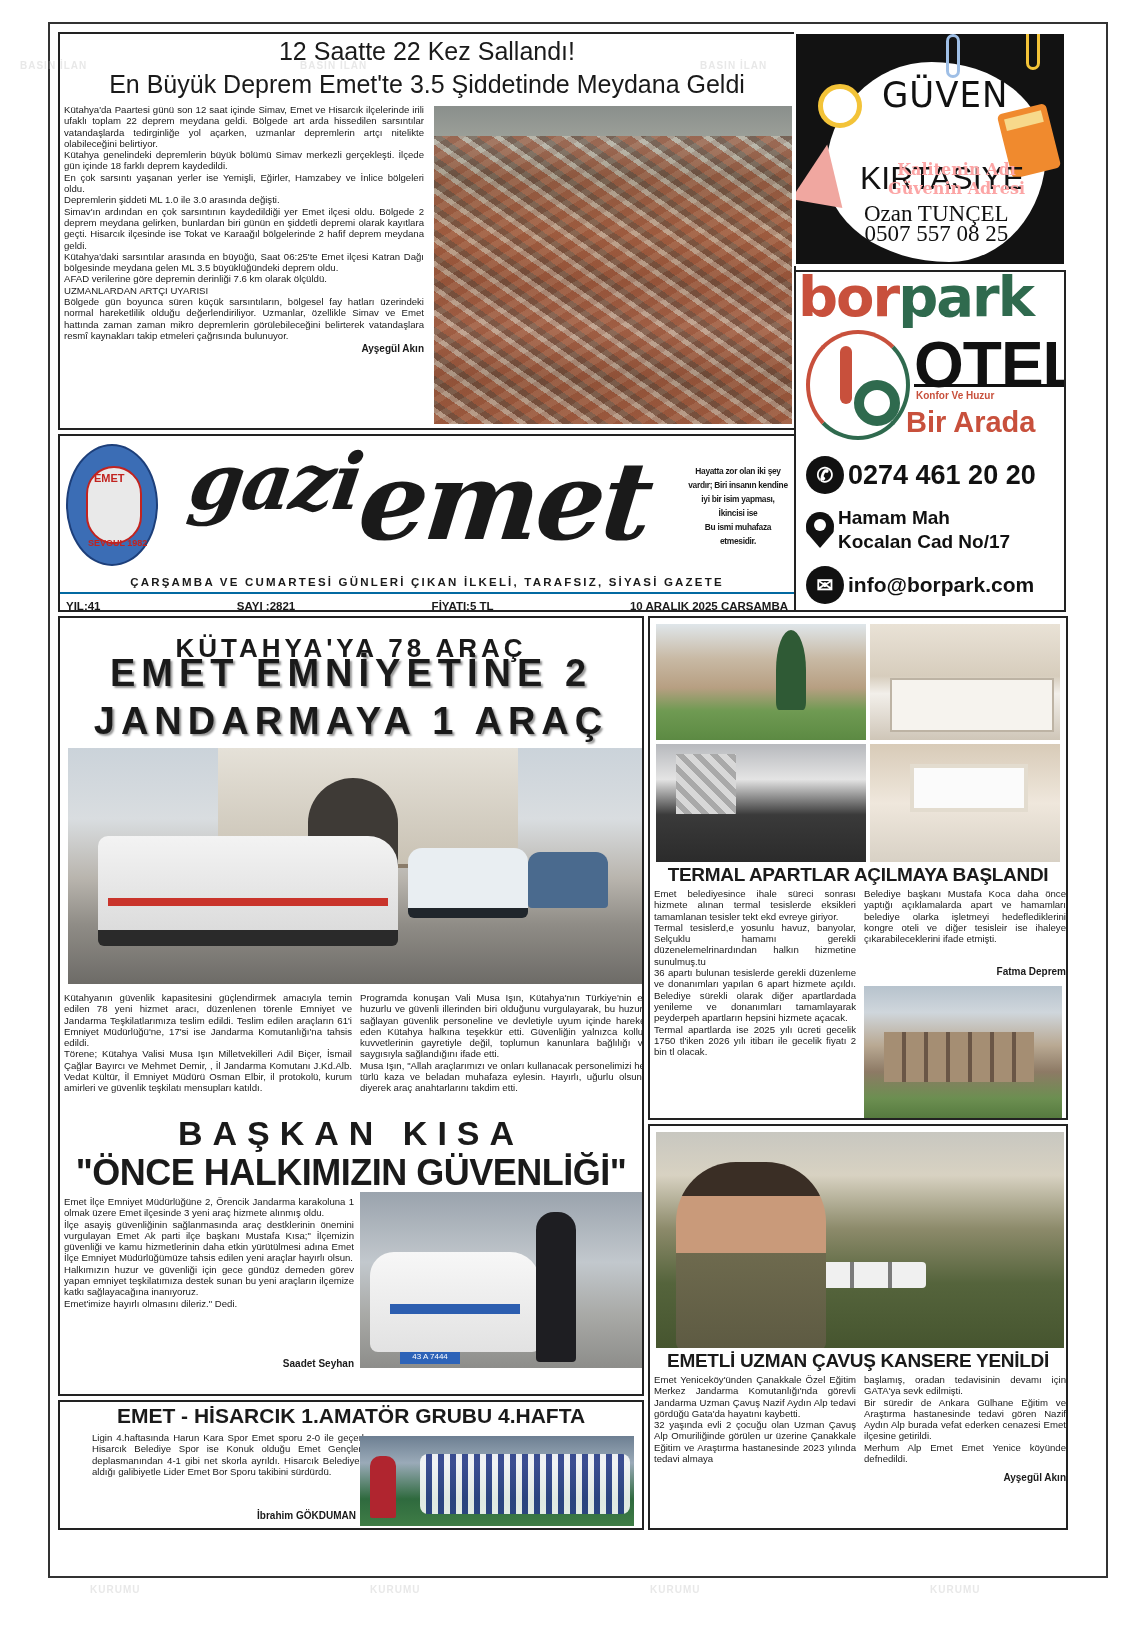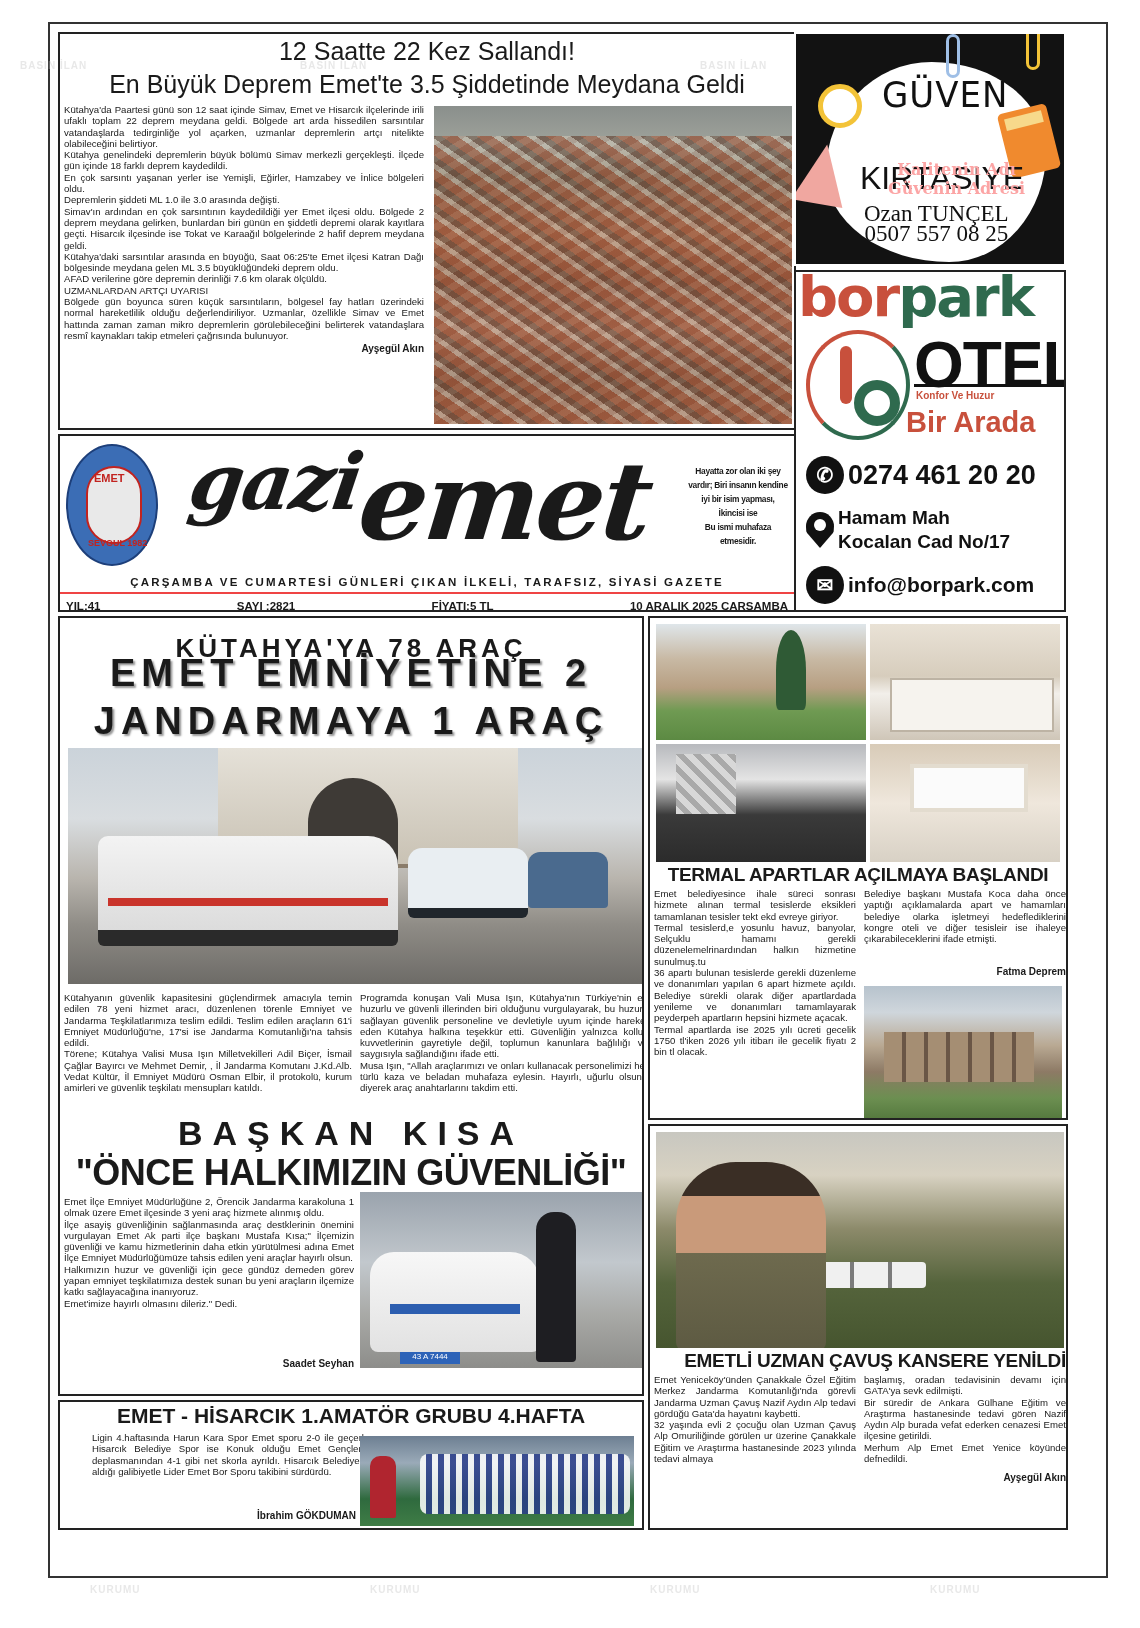--- a/index.html
+++ b/index.html
@@ -28,21 +28,21 @@
 
   
   .mh-logo { position: absolute; left: 6px; top: 8px; width: 92px; height: 122px; border-radius: 50%; background: #3b6db5; border: 2px solid #1d3f7a; }
   .mh-logo .inner { position: absolute; left: 18px; top: 20px; width: 56px; height: 78px; border-radius: 28px; background: #e9e9e9; border: 2px solid #c2231f; }
   .mh-logo .txt1 { position: absolute; left: 26px; top: 26px; color: #c2231f; font-weight: bold; font-size: 11px; }
   .mh-logo .txt2 { position: absolute; left: 20px; top: 92px; color: #c2231f; font-weight: bold; font-size: 9px; }
   .mh-gazi { position: absolute; left: 130px; top: 0px; font-family: "DejaVu Serif", serif; font-style: italic; font-weight: bold; font-size: 78px; letter-spacing: -2px; transform: skewX(-8deg); }
   .mh-emet { position: absolute; left: 300px; top: 2px; font-family: "DejaVu Serif", serif; font-style: italic; font-weight: bold; font-size: 108px; letter-spacing: -3px; transform: skewX(-6deg); }
   .mh-quote { position: absolute; right: 4px; top: 28px; width: 104px; text-align: center; font-size: 8.4px; line-height: 14px; font-weight: bold; letter-spacing: -0.3px; }
   .mh-slogan { position: absolute; left: 0; right: 0; top: 140px; text-align: center; font-weight: bold; font-size: 11.5px; letter-spacing: 2.2px; }
-  .mh-bar { position: absolute; left: 0; right: 0; top: 156px; height: 20px; border-top: 2px solid #ef4444; display: flex; justify-content: space-between; align-items: center; padding: 12px 6px; font-weight: bold; font-size: 11.5px; }
+  .mh-bar { position: absolute; left: 0; right: 0; top: 156px; height: 20px; border-top: 2px solid #0369a1; display: flex; justify-content: space-between; align-items: center; padding: 12px 6px; font-weight: bold; font-size: 11.5px; }
 
   
   .ad1 { background: #121212; }
   .ad1 .blob { position: absolute; left: 30px; top: 28px; width: 220px; height: 200px; background: #fff; border-radius: 48% 52% 44% 56% / 55% 45% 55% 45%; }
   .ad1 .t1 { position: absolute; left: 86px; top: 40px; font-size: 34px; font-family: "DejaVu Sans", sans-serif; letter-spacing: 1px; color: #111; transform: scaleY(1.05); }
   .ad1 .t2 { position: absolute; left: 64px; top: 78px; font-size: 32px; font-family: Liberation Sans, sans-serif; color: #111; margin-top: 48px; }
   .ad1 .t3 { position: absolute; left: 92px; top: 126px; font-size: 16px; font-family: "DejaVu Serif", serif; font-weight: bold; color: #fca5a5; line-height: 19px; text-align: center; }
   .ad1 .t4 { position: absolute; left: 68px; top: 170px; font-size: 23px; font-family: "Liberation Serif", serif; color: #111; line-height: 20px; text-align: center; }
   .ad1 .clock { position: absolute; left: 22px; top: 50px; width: 44px; height: 44px; border-radius: 50%; background: #fff; border: 5px solid #f3c338; }
   .ad1 .calc { position: absolute; left: 208px; top: 74px; width: 50px; height: 66px; background: #f08a2e; border-radius: 5px; transform: rotate(-14deg); }
@@ -110,21 +110,21 @@
   .tm-col1 { position: absolute; left: 4px; top: 270px; width: 202px; }
   .tm-col2 { position: absolute; left: 214px; top: 270px; width: 202px; }
   .tm-by { position: absolute; left: 214px; top: 348px; width: 202px; }
   .tm-photo2 { left: 214px; top: 368px; width: 198px; height: 132px; background: linear-gradient(180deg,#b7c3cd 0%, #cfd6dc 20%, #b9a993 45%, #8d7a65 65%, #6c8f51 85%, #567a3f 100%); }
   .tm-photo2::after { content: ""; position: absolute; left: 20px; top: 46px; width: 150px; height: 50px; background: repeating-linear-gradient(90deg, #a58e73 0 18px, #6a5646 18px 22px); }
 
   
   .sd-photo { left: 6px; top: 6px; width: 408px; height: 216px; background: linear-gradient(180deg,#c8c7c0 0%, #d8d2c2 20%, #8c8a6a 45%, #55643c 70%, #46552f 100%); }
   .sd-photo .man { position: absolute; left: 20px; top: 30px; width: 150px; height: 190px; background: linear-gradient(180deg,#3a2e25 0%, #3a2e25 18%, #c99a7a 18%, #c99a7a 48%, #6e6a4e 48%, #5d5a42 100%); border-radius: 60px 60px 10px 10px; }
   .sd-photo .vans { position: absolute; left: 160px; top: 130px; width: 110px; height: 26px; background: repeating-linear-gradient(90deg,#f0f0f0 0 34px, #7b7b7b 34px 38px); border-radius: 4px; }
-  .sd-h { position: absolute; left: 0; right: 0; top: 224px; text-align: right; font-size: 19px; font-weight: bold; letter-spacing: -0.3px; }
+  .sd-h { position: absolute; left: 0; right: 0; top: 224px; text-align: center; font-size: 19px; font-weight: bold; letter-spacing: -0.3px; }
   .sd-col1 { position: absolute; left: 4px; top: 248px; width: 202px; }
   .sd-col2 { position: absolute; left: 214px; top: 248px; width: 202px; }
 </style>
 </head>
 <body>
 
 <div class="page">
 
   <div class="box" style="left:8px; top:8px; width:738px; height:398px;">
     <div class="eq-h1">12 Saatte 22 Kez Sallandı!</div>

